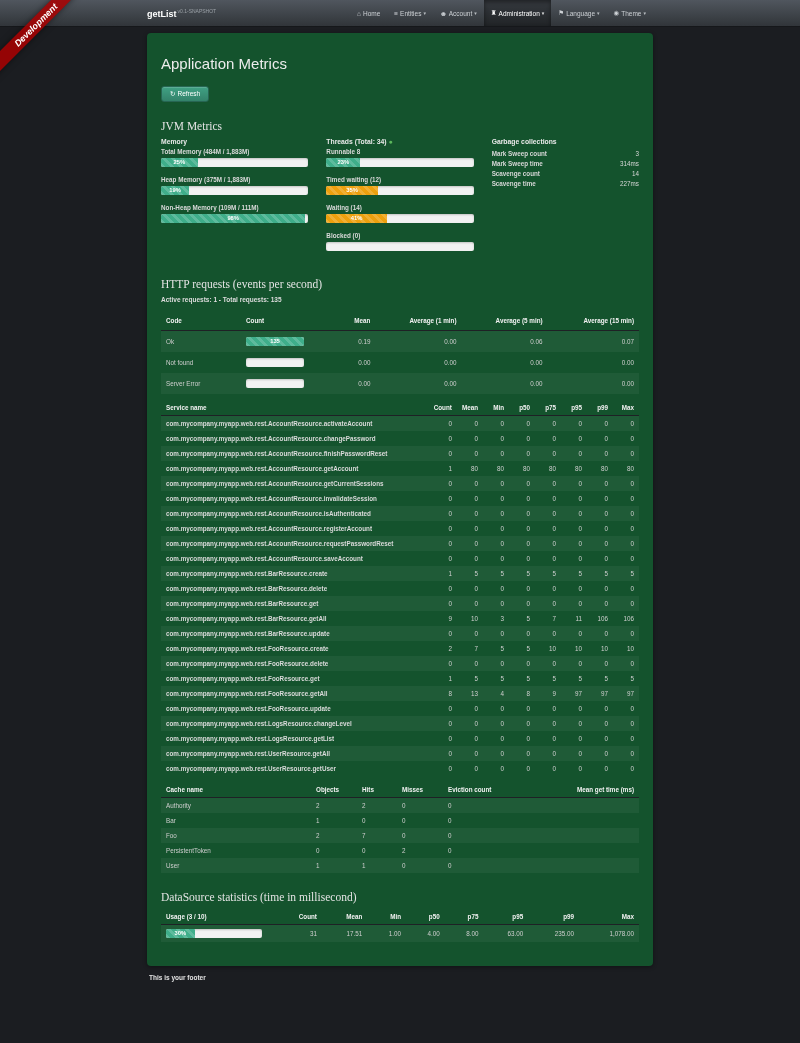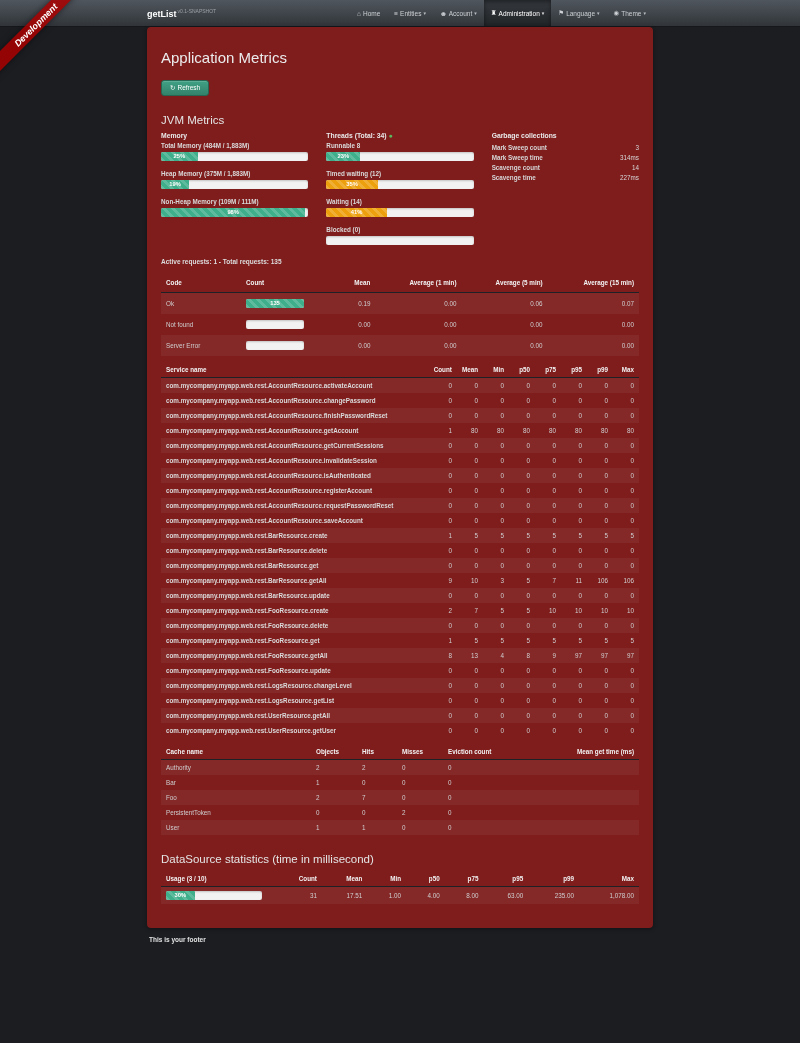--- a/index.html
+++ b/index.html
@@ -24,23 +24,23 @@
   .navbar .container { display: flex; align-items: center; height: 100%; }
   .brand { color: #fff; font-weight: bold; font-size: 9px; cursor: pointer; white-space: nowrap; }
   .version { color: #9aa0a6; font-size: 5px; font-weight: normal; vertical-align: super; margin-left: 1px; }
   .nav { display: flex; list-style: none; height: 100%; margin-left: auto; }
   .nav-item { display: flex; align-items: center; padding: 0 7px; font-size: 6.5px; color: #cdd1d5; cursor: pointer; white-space: nowrap; }
   .nav-item.active { background: rgba(0,0,0,.32); color: #fff; box-shadow: inset 0 2px 4px rgba(0,0,0,.45); }
   .nav-icon { margin-right: 2px; font-size: 6.5px; }
   .caret { margin-left: 2px; font-size: 5px; opacity: .85; }
   
   .container { width: 506px; margin: 0 auto; }
-  .panel { background: #7f1d1d; border-radius: 4px; margin-top: 0; padding: 14px 14px 18px; box-shadow: 0 1px 4px rgba(0,0,0,.4); }
+  .panel { background: #14532d; border-radius: 4px; margin-top: 6px; padding: 14px 14px 18px; box-shadow: 0 1px 4px rgba(0,0,0,.4); }
   h1 { font-size: 15px; color: #ececec; font-weight: 500; margin: 8px 0 10px; }
-  h2 { font-size: 11.5px; color: #e4e4e4; font-weight: 500; margin: 18px 0 6px; }
+  h2 { font-size: 11.5px; color: #e4e4e4; font-weight: 500; margin: 18px 0 6px; font-family: Liberation Serif, serif; }
   .btn-refresh {
     background: linear-gradient(#40a184, #33826a); color: #fff; border: 1px solid #276653;
     border-radius: 3px; font-size: 6.5px; padding: 3px 8px; cursor: pointer; font-family: inherit;
     box-shadow: inset 0 1px 0 rgba(255,255,255,.15);
   }
   .btn-refresh .icon { margin-right: 2px; }
   
   .jvm-grid { display: grid; grid-template-columns: 1fr 1fr 1fr; gap: 0 18px; margin-bottom: 4px; }
   .col-heading { font-size: 6.8px; font-weight: bold; color: #eaeaea; display: block; margin-bottom: 3px; }
   .thread-dot { color: #5cb85c; font-size: 7px; cursor: pointer; }
@@ -184,20 +184,21 @@
               <span class="gc-value">14</span>
             </div>
             <div class="gc-row">
               <span>Scavenge time</span>
               <span class="gc-value">227ms</span>
             </div>
           </div>
       </div>
     </div>
 
+    <h2>HTTP requests (events per second)</h2>
     <p class="summary">
       <span>Active requests:</span> <span>1</span>
       <span>- Total requests:</span> <span>135</span>
     </p>
     <table class="http">
       <thead>
           <tr>
             <th class="code-col">Code</th>
             <th class="count-col">Count</th>
             <th class="num ">Mean</th>

